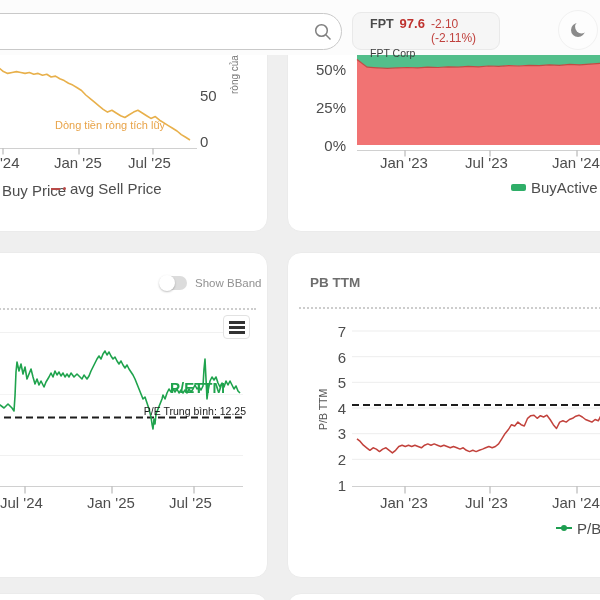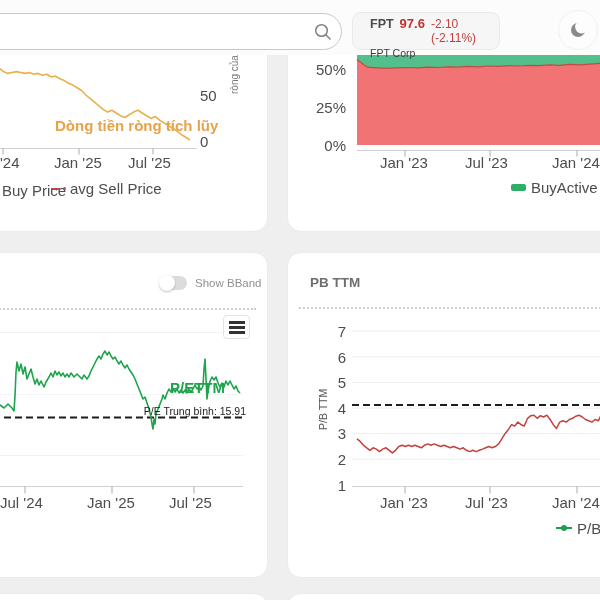--- a/index.html
+++ b/index.html
@@ -33,21 +33,21 @@
        box-shadow:0 1px 2px rgba(0,0,0,.25);}
   #burger-btn{position:absolute;left:223px;top:315px;width:27px;height:24px;border:1px solid #e2e2e2;
        border-radius:4px;background:#fff;z-index:3;box-sizing:border-box;padding:5px 0 0 5px;cursor:pointer;}
   .bar{width:16px;height:2.5px;background:#333;margin-bottom:2.5px;}
   .leg-dash{position:absolute;z-index:3;width:9px;height:2px;background:#b94a48;}
   .leg-dot{position:absolute;z-index:3;width:3px;height:3px;border-radius:50%;background:#b94a48;}
   .leg-sq{position:absolute;z-index:3;width:15px;height:7px;border-radius:2px;background:#2fae68;}
   .leg-line{position:absolute;z-index:3;width:16px;height:2px;background:#1e9e50;}
   .leg-line .dot{position:absolute;left:5px;top:-2px;width:6px;height:6px;border-radius:50%;background:#1e9e50;}
   .lbl-green{font-weight:bold;color:#1fa34d;}
-  .lbl-orange{font-weight:bold;color:#e8a348;font-size:15px;}
+  .lbl-orange{font-weight:normal;color:#e8a348;font-size:11px;}
 </style>
 </head>
 <body>
 
 <div class="panel" style="left:-40px;top:-20px;width:308px;height:252px;"></div>
 <div class="panel" style="left:287px;top:-20px;width:330px;height:252px;"></div>
 <div class="panel" style="left:-40px;top:252px;width:308px;height:326px;"></div>
 <div class="panel" style="left:287px;top:252px;width:330px;height:326px;"></div>
 <div class="panel" style="left:-40px;top:593px;width:308px;height:30px;"></div>
 <div class="panel" style="left:287px;top:593px;width:330px;height:30px;"></div>
@@ -121,21 +121,21 @@
     <div id="bband-knob"></div>
   </div>
 <div class="t" style="left:195px;top:277px;font-size:11.5px;color:#919191;">Show BBand</div>
 <div class="dotted" style="left:-28px;top:308px;width:284px;"></div>
 <div id="burger-btn">
   <div class="bar"></div>
   <div class="bar"></div>
   <div class="bar"></div>
 </div>
 <div class="t lbl-green" style="left:170px;top:381px;">P/ETTM</div>
-<div class="t tr" style="left:140px;top:405px;width:106px;font-size:10.5px;color:#1c1c1c;">P/E Trung bình: 15.91</div>
+<div class="t tr" style="left:140px;top:405px;width:106px;font-size:10.5px;color:#1c1c1c;">P/E Trung bình: 12.25</div>
 <div class="t tc" style="left:0px;top:496px;width:50px;">Jul '24</div>
 <div class="t tc" style="left:87px;top:496px;width:50px;">Jan '25</div>
 <div class="t tc" style="left:169px;top:496px;width:50px;">Jul '25</div>
 
 <div class="t" style="left:310px;top:276px;font-size:13.5px;font-weight:bold;color:#6e6e6e;">PB TTM</div>
 <div class="dotted" style="left:299px;top:307px;width:318px;"></div>
 <div class="t rot" style="left:317px;top:430px;font-size:10.5px;color:#555;">P/B TTM</div>
 <div class="t tr" style="left:326px;top:325px;width:20px;">7</div>
 <div class="t tr" style="left:326px;top:351px;width:20px;">6</div>
 <div class="t tr" style="left:326px;top:376px;width:20px;">5</div>

